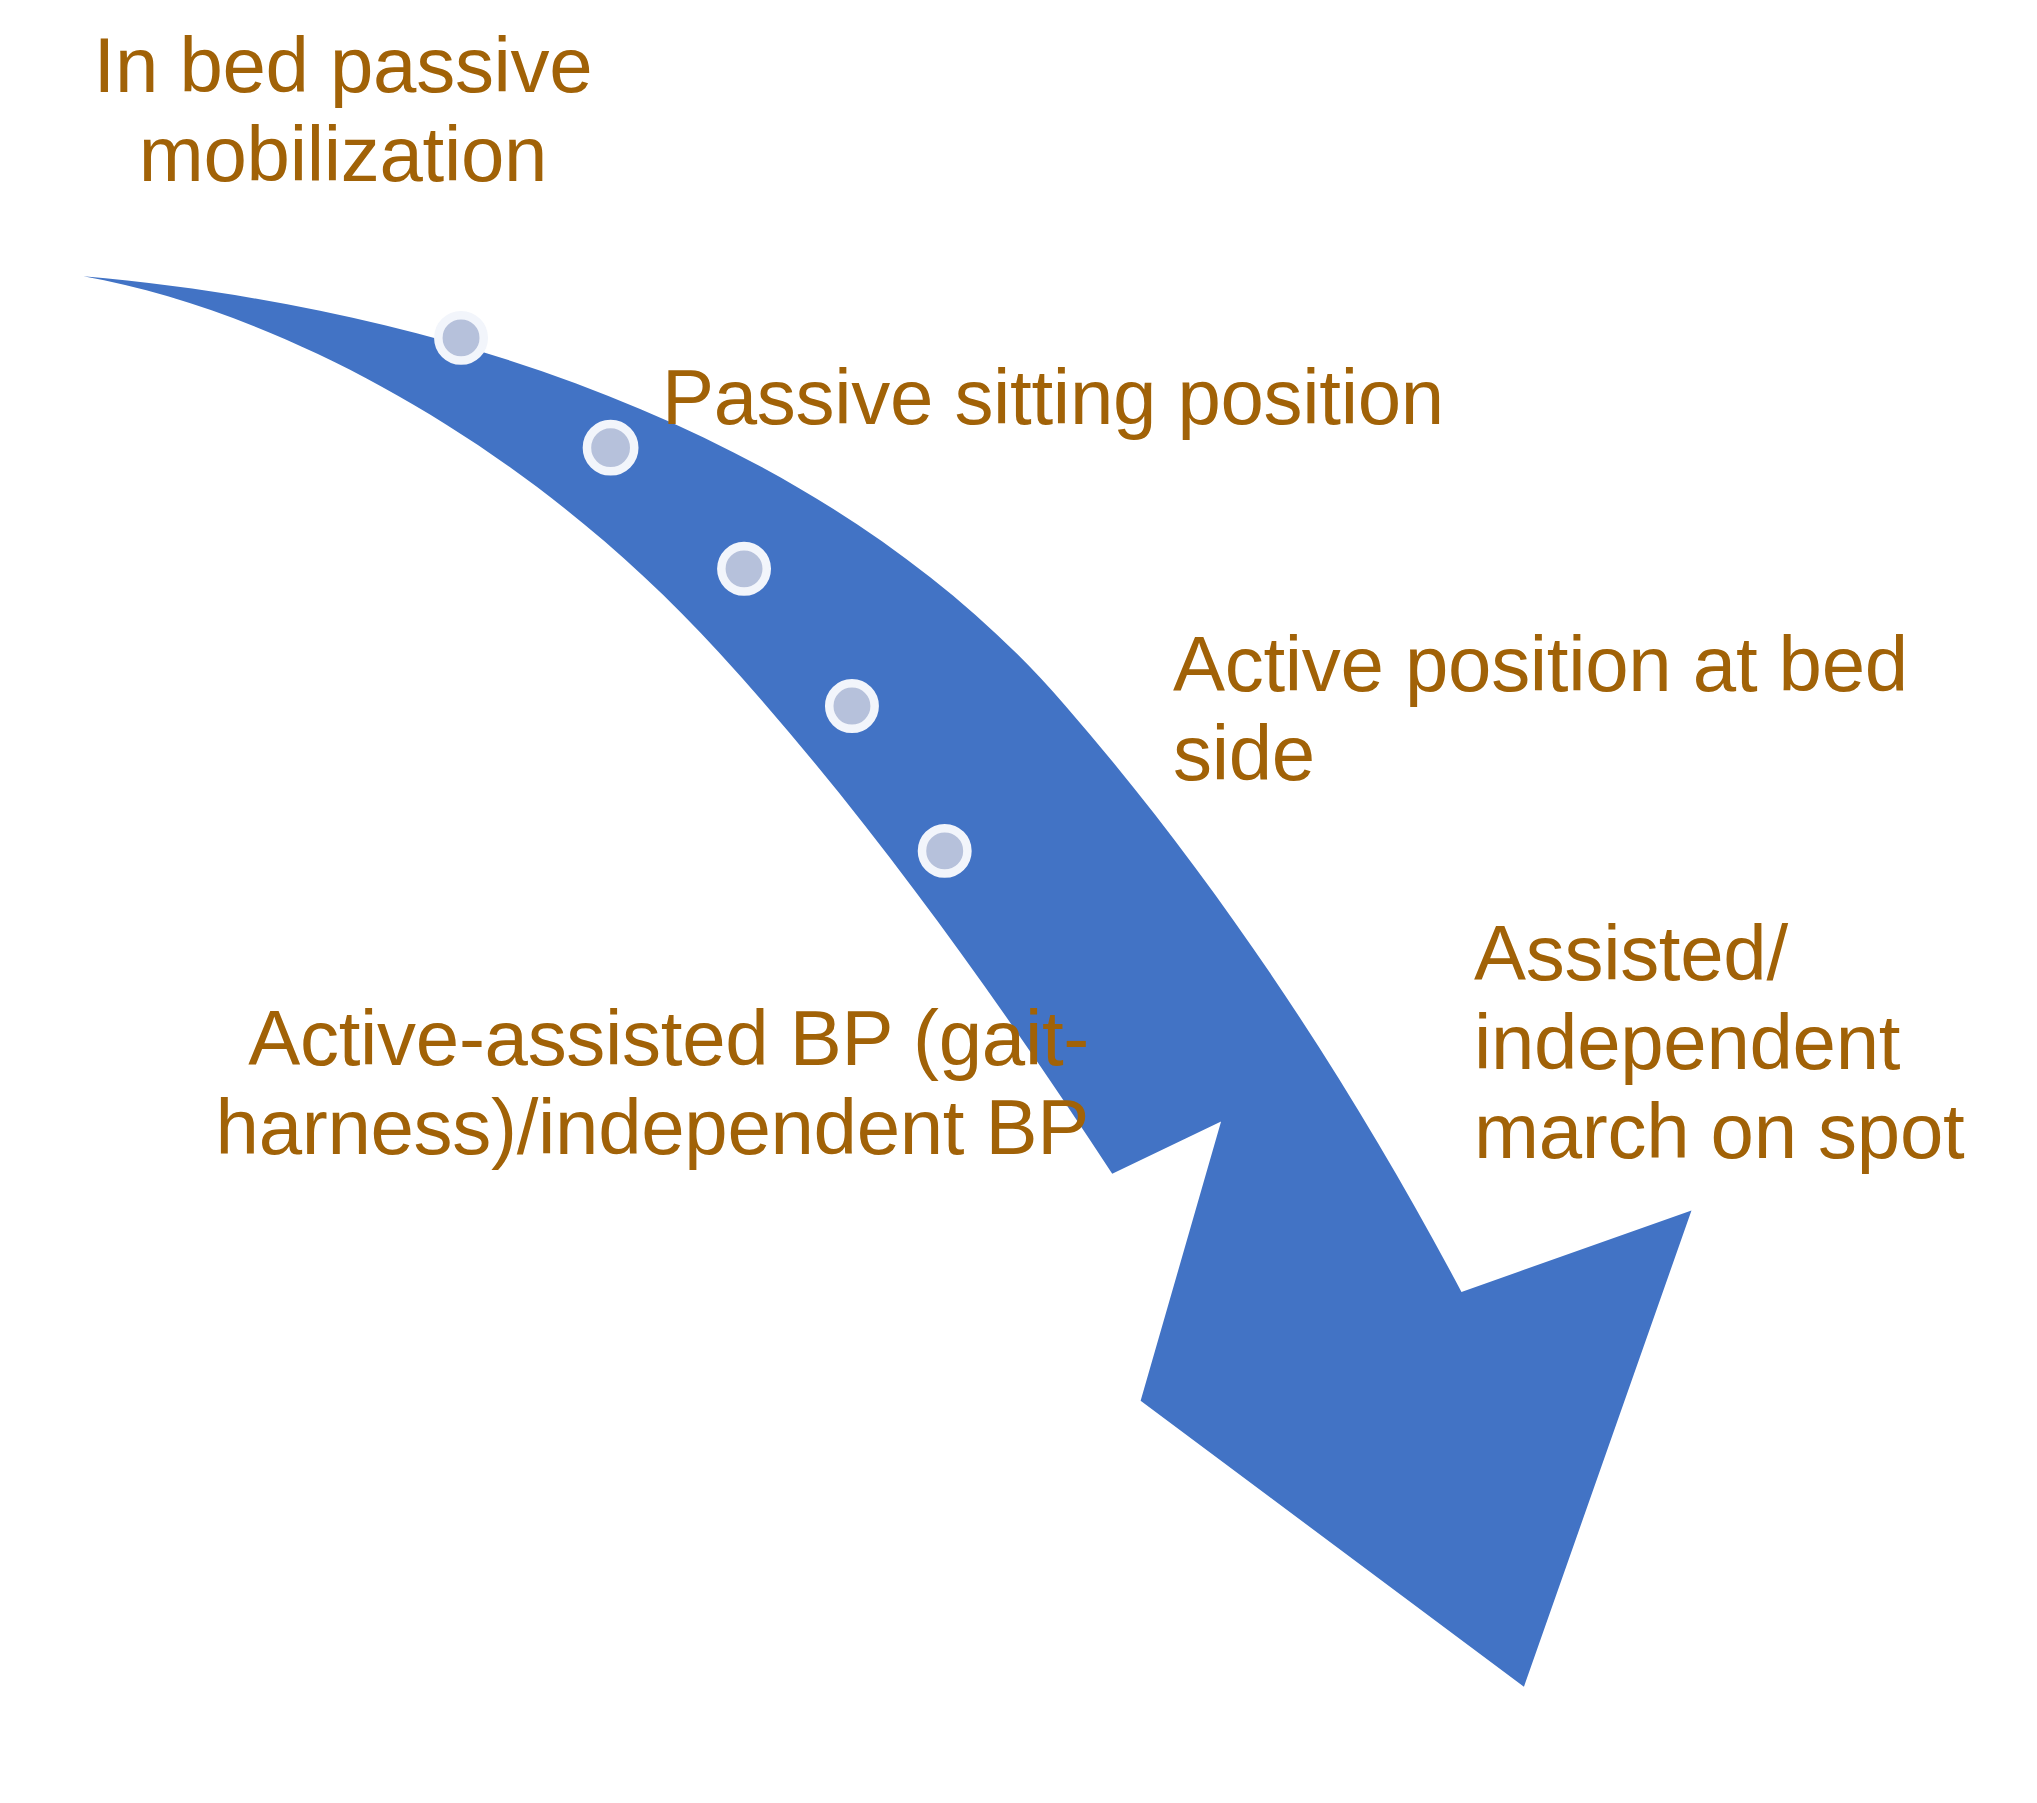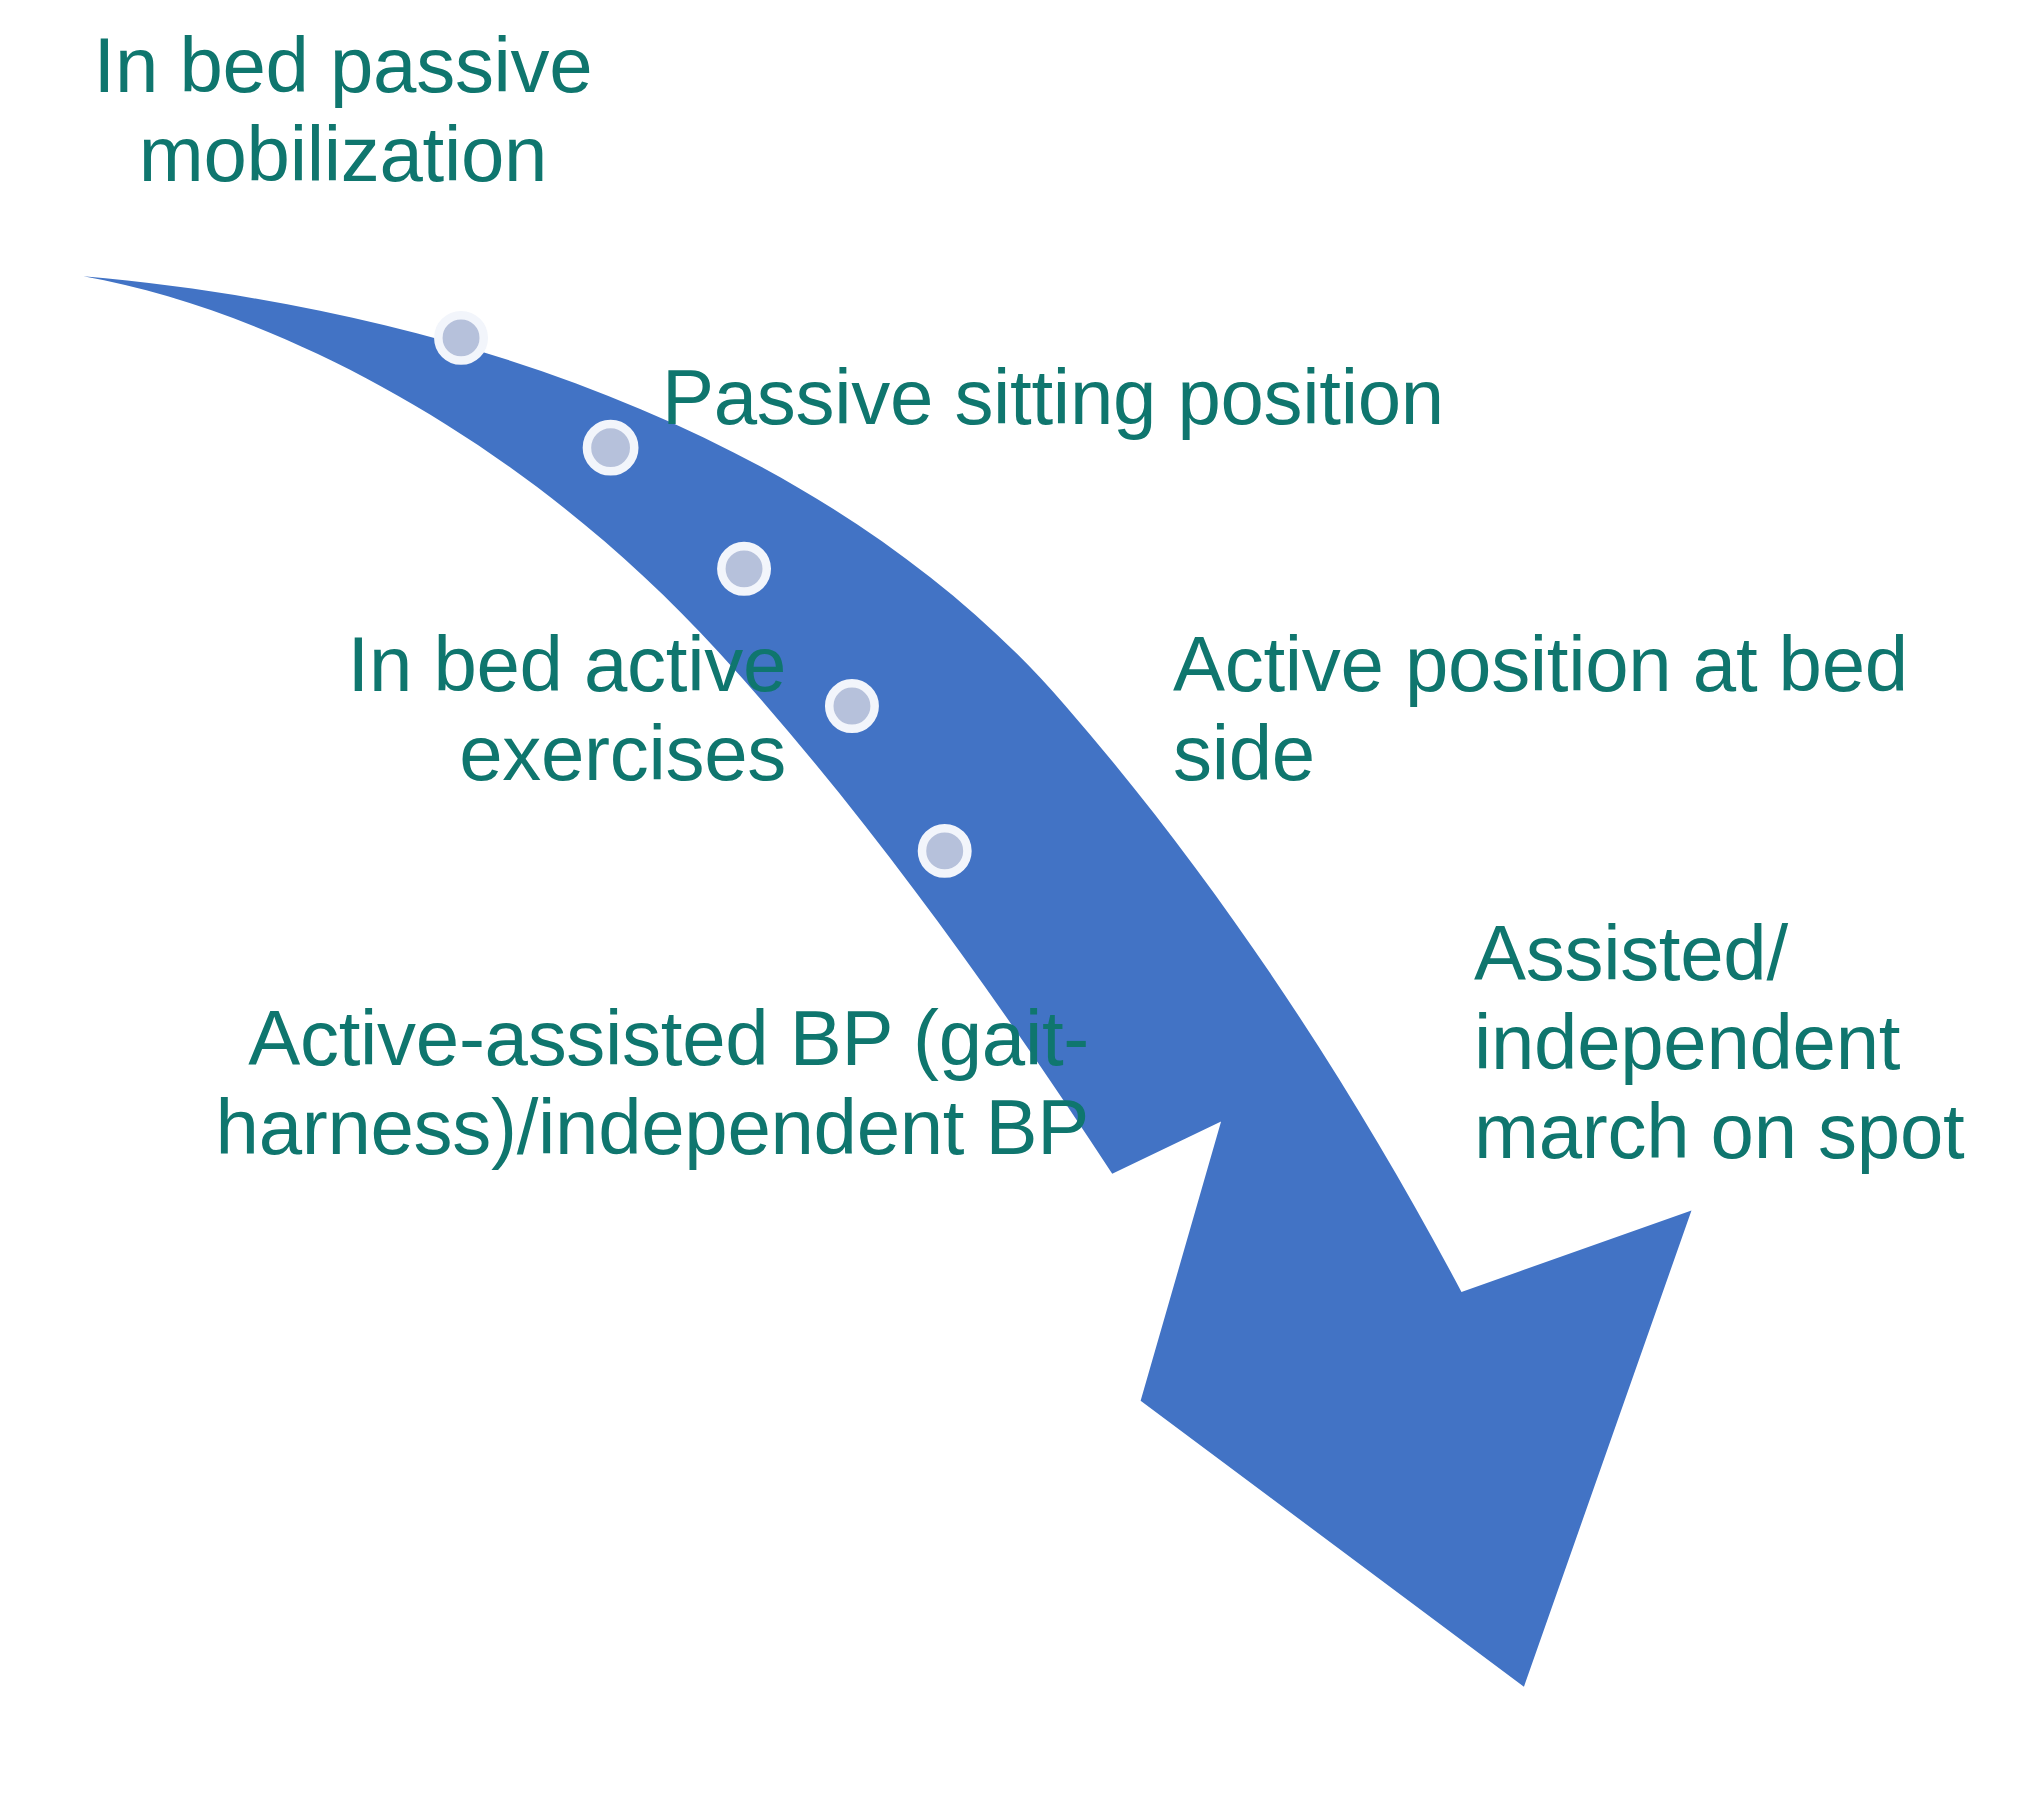--- a/index.html
+++ b/index.html
@@ -21,21 +21,21 @@
   }
   #arrow-svg {
     position: absolute;
     left: 0;
     top: 0;
     width: 2038px;
     height: 1804px;
   }
   .label {
     position: absolute;
-    color: #0f766e;
+    color: #a16207;
     font-size: 78px;
     line-height: 1.14;
     font-weight: 400;
     letter-spacing: -0.3px;
     white-space: pre-line;
   }
   #label-0 {
     left: 40px;
     top: 21px;
     width: 606px;
@@ -103,22 +103,20 @@
       <circle cx="900" cy="746" r="24" fill="#b6c1db" stroke="#f2f5fb" stroke-width="9"></circle>
       <circle cx="998" cy="899" r="24" fill="#b6c1db" stroke="#f2f5fb" stroke-width="9"></circle>
     </g>
   </svg>
 
   <div class="label" id="label-0">In bed passive
 mobilization</div>
 
   <div class="label" id="label-1">Passive sitting position</div>
 
-  <div class="label" id="label-2">In bed active
-exercises</div>
 
   <div class="label" id="label-3">Active position at bed
 side</div>
 
   <div class="label" id="label-4">Active-assisted BP (gait-
 harness)/independent BP</div>
 
   <div class="label" id="label-5">Assisted/
 independent
 march on spot</div>

